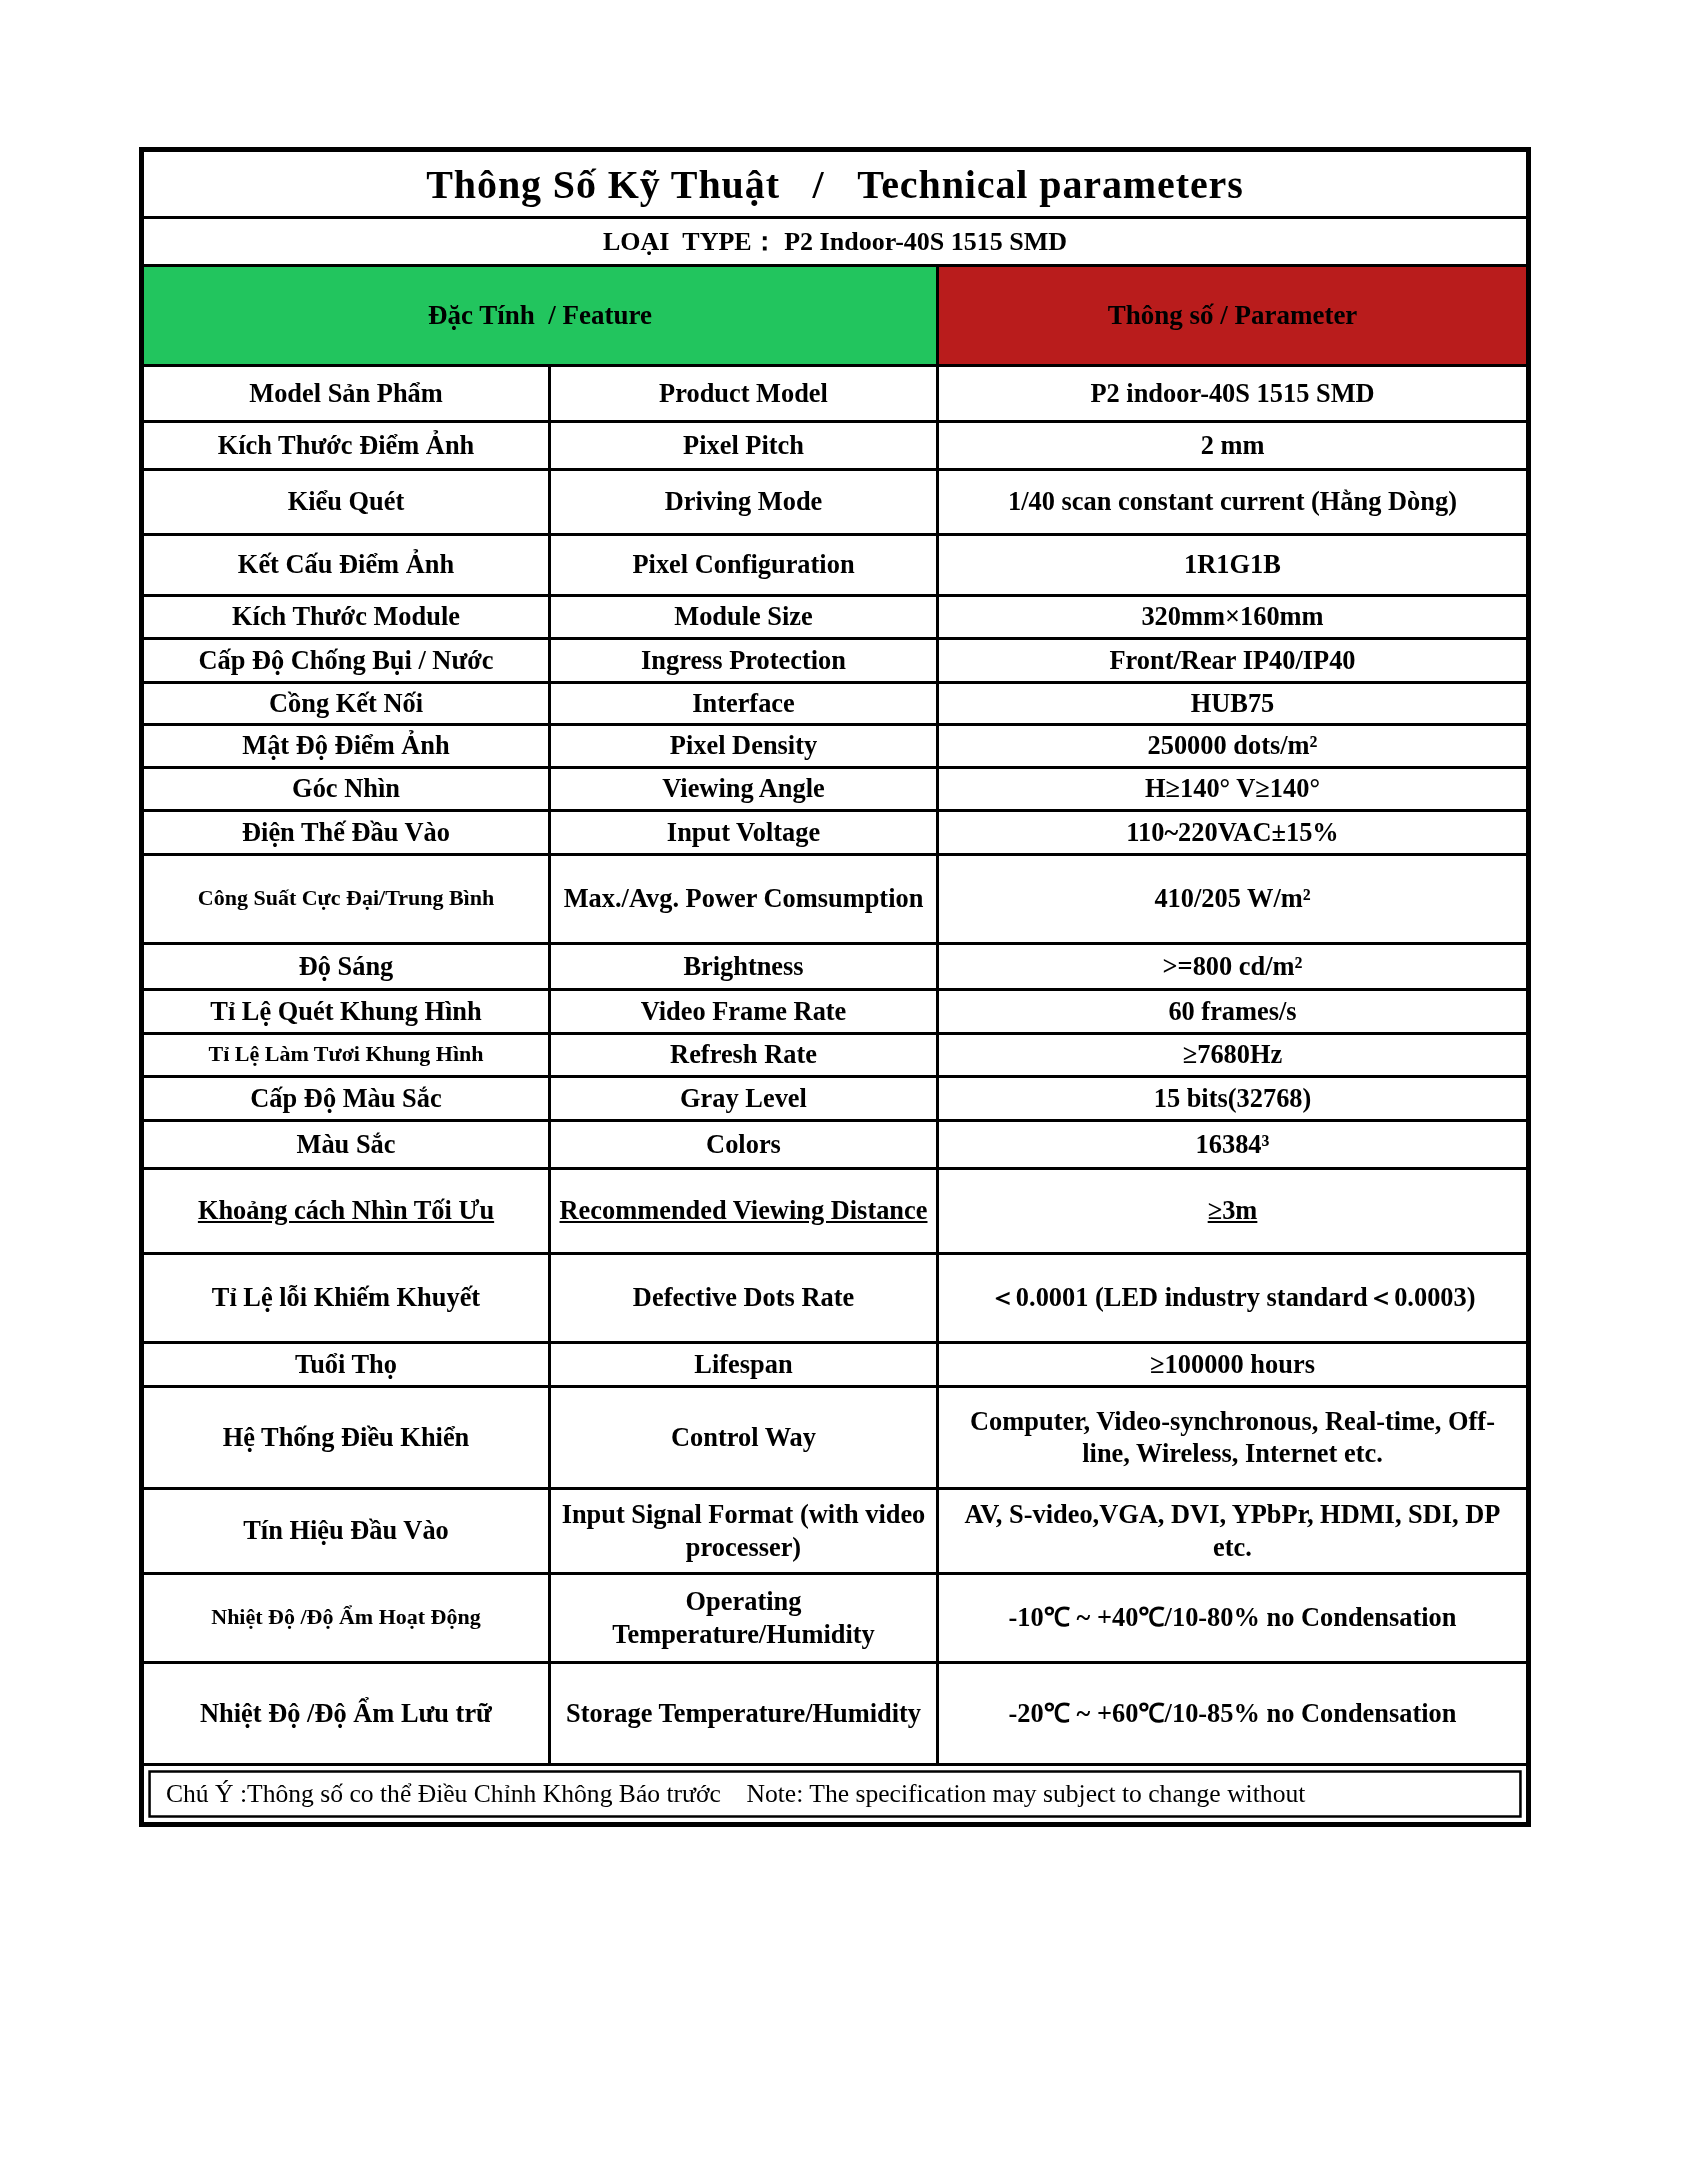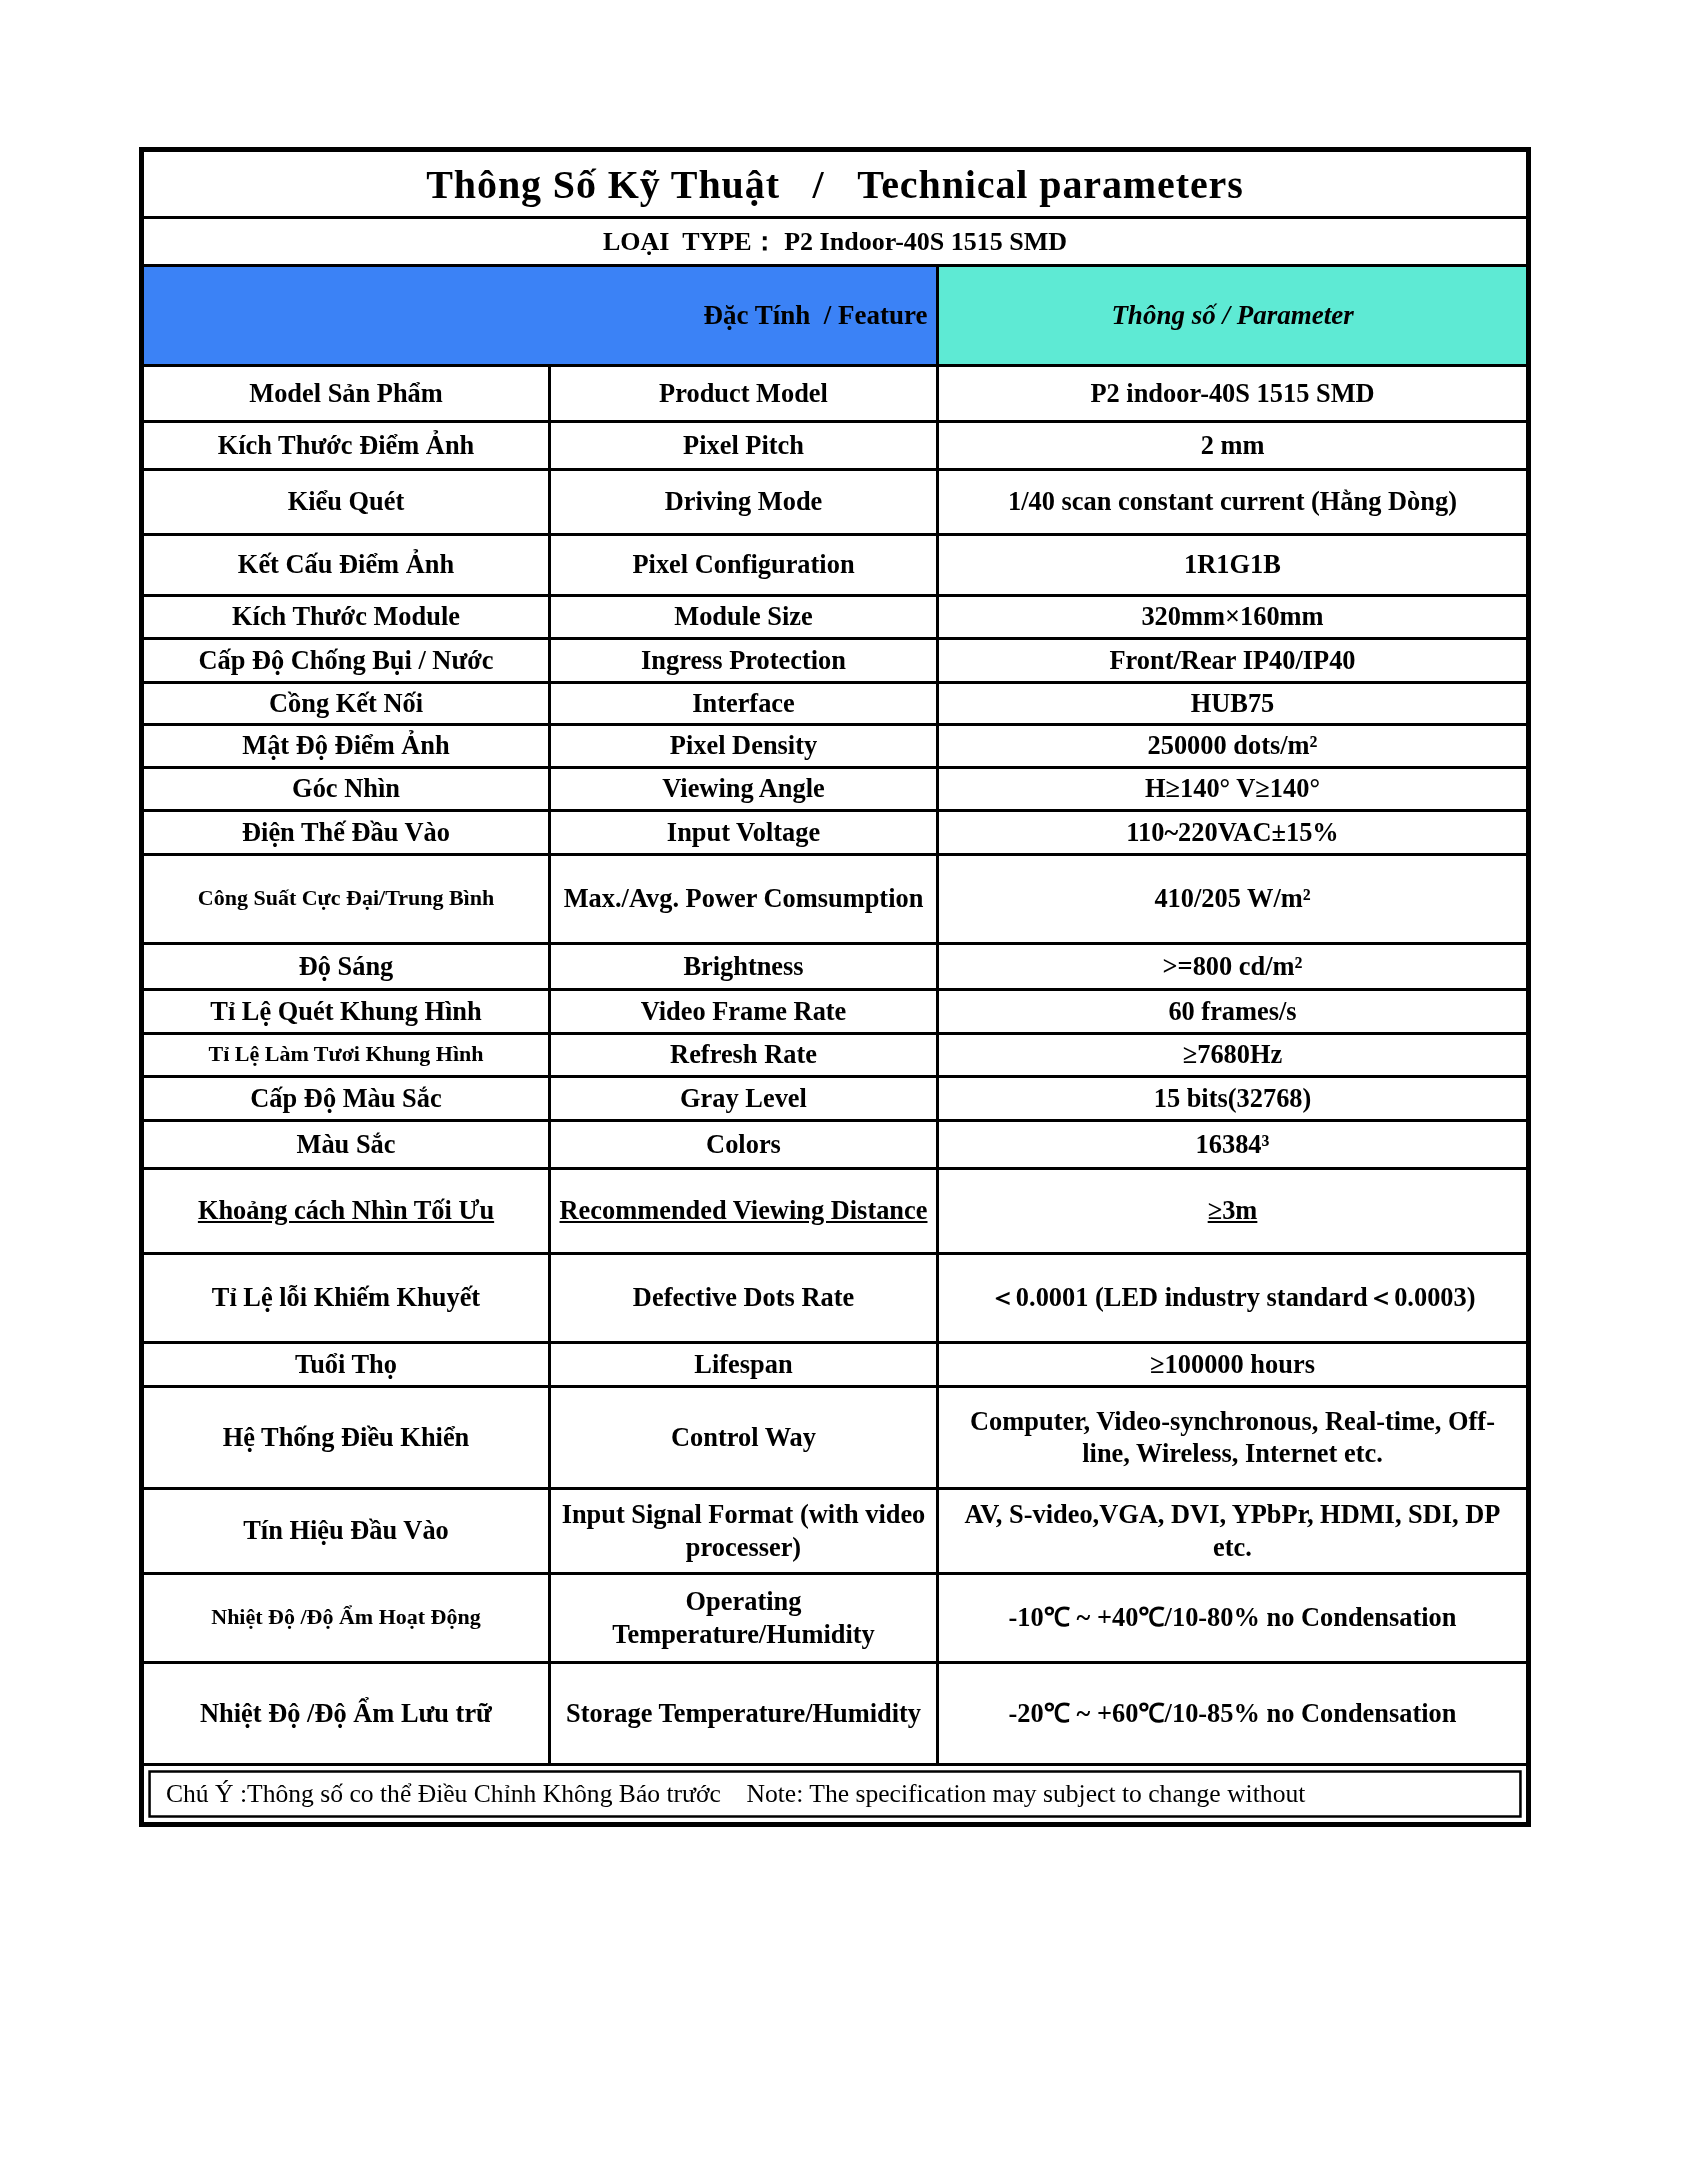--- a/index.html
+++ b/index.html
@@ -67,22 +67,22 @@
       <col style="width:591px">
     </colgroup>
     <thead>
       <tr class="title-row">
         <th colspan="3">Thông Số Kỹ Thuật&nbsp;&nbsp; / &nbsp;&nbsp;Technical parameters</th>
       </tr>
       <tr class="subtitle-row">
         <th colspan="3">LOẠI&nbsp;&nbsp;TYPE：&nbsp;P2 Indoor-40S 1515 SMD</th>
       </tr>
       <tr class="header-row">
-        <th colspan="2" class="hdr" style="background: #3b82f6; text-align: right;">Đặc Tính&nbsp; / Feature</th>
-        <th class="hdr" style="background: #5eead4; font-style: italic;">Thông số / Parameter</th>
+        <th colspan="2" class="hdr" style="background: #22c55e;">Đặc Tính&nbsp; / Feature</th>
+        <th class="hdr" style="background: #b91c1c;">Thông số / Parameter</th>
       </tr>
     </thead>
     <tbody>
         <tr style="height: 56px;">
     <td class="vi">Model Sản Phẩm</td>
     <td class="en">Product Model</td>
     <td class="val">P2 indoor-40S 1515 SMD</td>
   </tr>
         <tr style="height: 48px;">
     <td class="vi">Kích Thước Điểm Ảnh</td>

